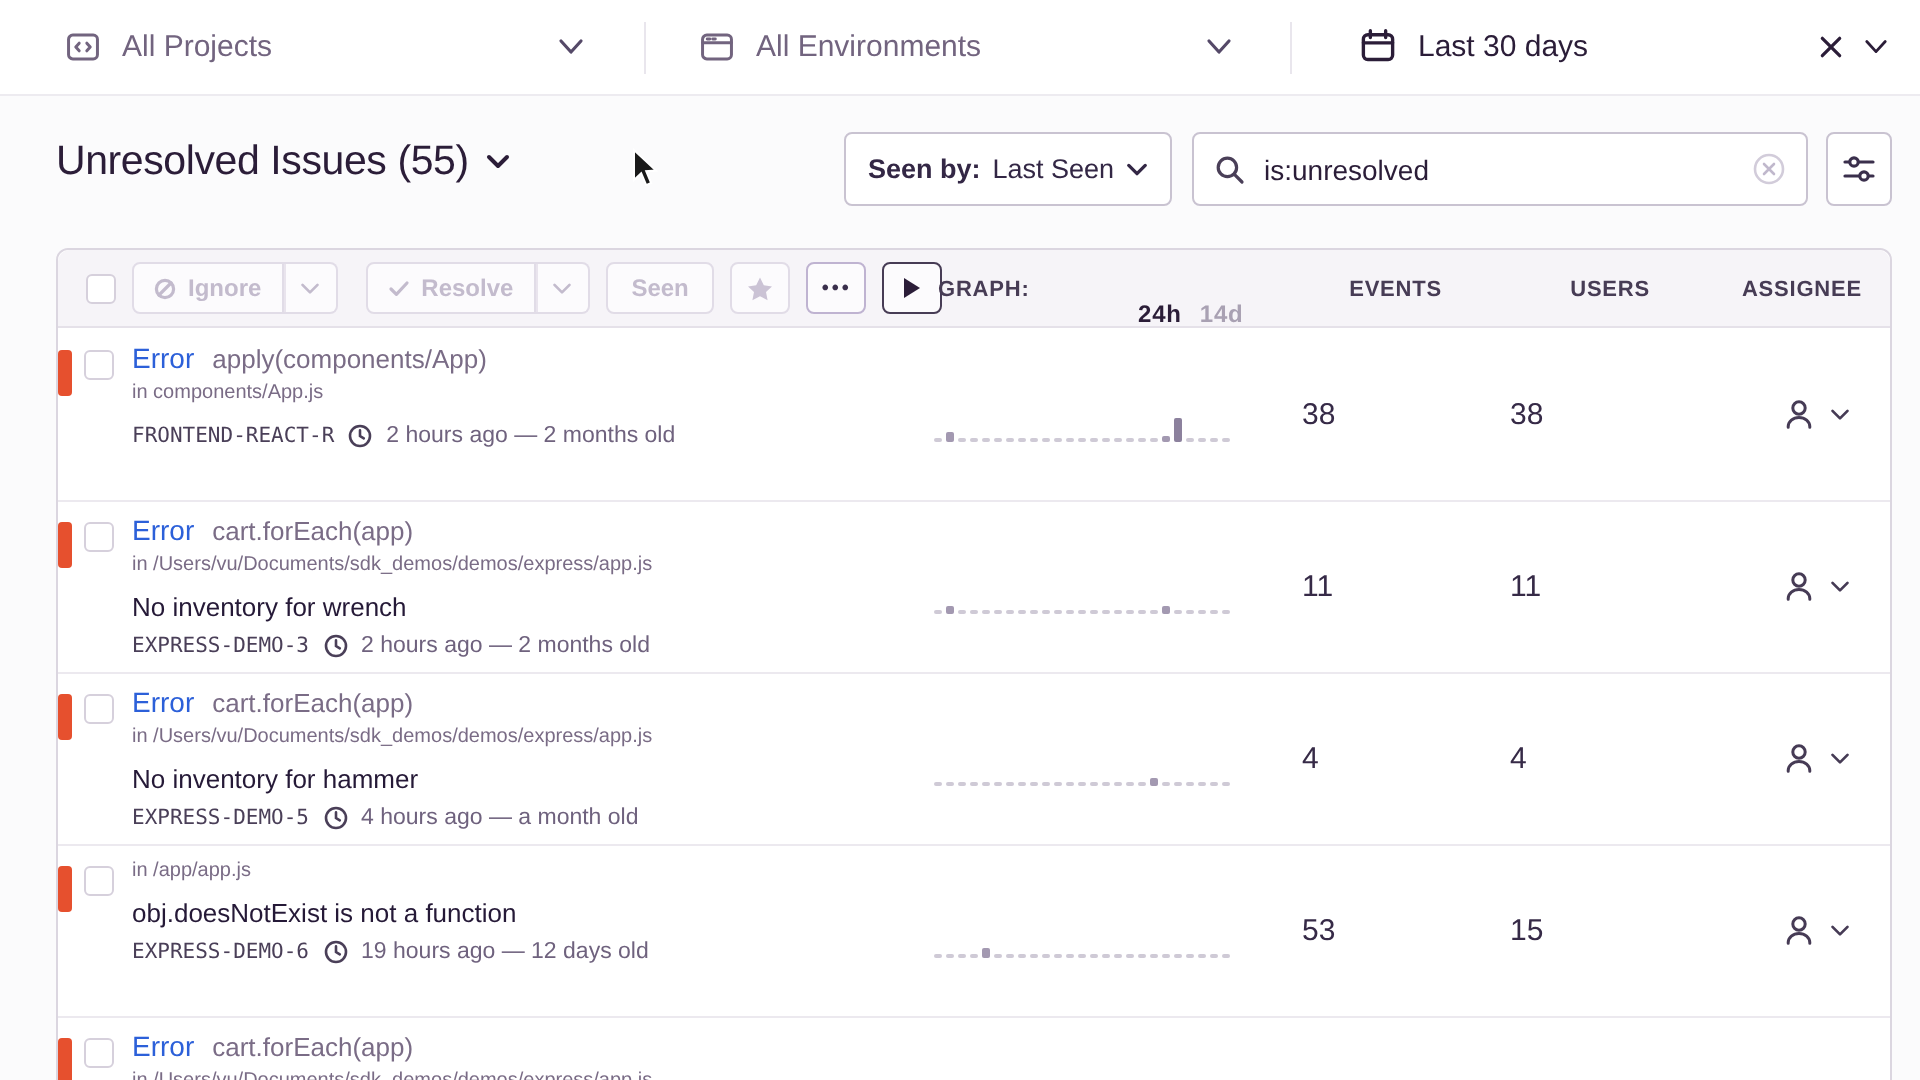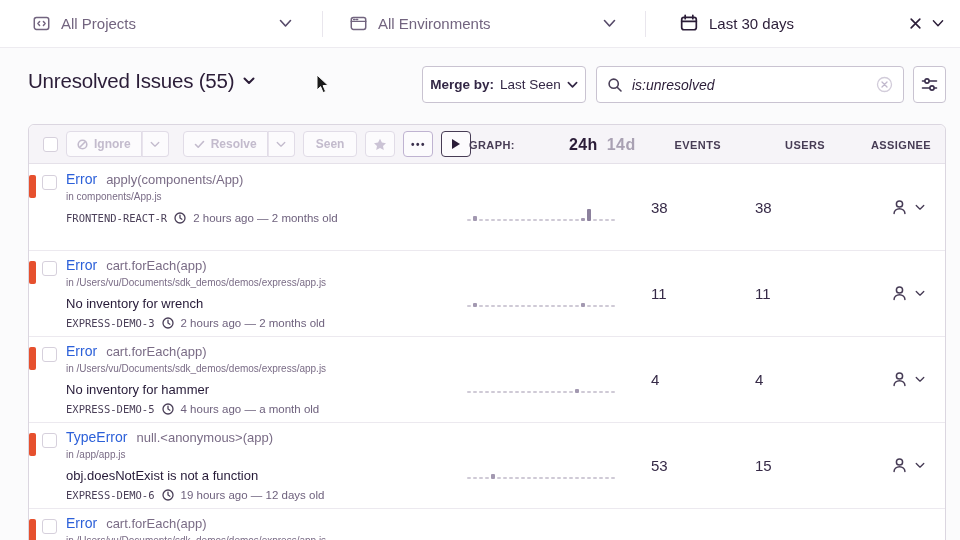--- a/index.html
+++ b/index.html
@@ -16,39 +16,39 @@
   .chev { stroke:#554968; fill:none; stroke-width:1.6; stroke-linecap:round; stroke-linejoin:round; }
   .muted-ic { stroke:#72647F; fill:none; stroke-width:1.4; stroke-linecap:round; stroke-linejoin:round; }
   .dark-ic  { stroke:#2B1D38; fill:none; stroke-width:1.5; stroke-linecap:round; stroke-linejoin:round; }
 
   
   .page-title { position:absolute; left:28px; top:69px; display:flex; align-items:center; gap:9px; font-size:20.5px; font-weight:500; color:#2B1D38; letter-spacing:-0.2px; }
   .ctrl { position:absolute; top:66px; height:37px; background:#fff; border:1px solid #C9C3D1; border-radius:4px; display:flex; align-items:center; }
   .sort-btn { left:422px; width:164px; justify-content:center; gap:6px; font-size:13.5px; color:#332745; }
   .sort-btn b { font-weight:700; }
   .search-box { left:596px; width:308px; padding:0 10px; gap:9px; }
-  .search-box input { flex:1; border:none; outline:none; background:transparent; font-family:inherit; font-size:14px; color:#2B1D38;font-style:italic; }
+  .search-box input { flex:1; border:none; outline:none; background:transparent; font-family:inherit; font-size:14px; color:#2B1D38; }
   .filter-btn { left:913px; width:33px; justify-content:center; }
 
   
   .panel { position:absolute; left:28px; top:124px; width:918px; height:470px; background:#fff; border:1px solid #DBD6E0; border-radius:6px 6px 0 0; }
   .phead { position:relative; height:39px; background:#F6F4F8; border-bottom:1px solid #E5E1E9; border-radius:6px 6px 0 0; display:flex; align-items:center; padding-left:14px; gap:8px; }
   .cb { width:15px; height:15px; background:#fff; border:1px solid #D6D0DC; border-radius:3px; display:inline-block; flex:none; }
   .tbtn { display:inline-flex; align-items:center; justify-content:center; height:26px; border:1px solid #E1DCE7; background:#FCFBFD; color:#C3BBCD; font-size:12px; font-weight:700; }
   .split { display:inline-flex; }
   .seg-l { border-radius:4px 0 0 4px; padding:0 10px; gap:6px; }
   .seg-r { border-radius:0 4px 4px 0; width:27px; border-left:none; box-shadow:inset 1px 0 0 #E9E4ED; }
   .merge { border-radius:4px; padding:0 12px; }
   .star  { width:30px; border-radius:4px; }
   .more  { width:30px; border-radius:4px; border-color:#BFB3D1; color:#3A2F4C; font-size:10px; letter-spacing:1.5px; font-weight:700; }
   .play  { width:30px; border-radius:4px; border-color:#473C55; }
   .dis-ic { stroke:#C3BBCD; fill:none; stroke-width:1.6; stroke-linecap:round; stroke-linejoin:round; }
   .chead { position:absolute; top:0; height:39px; display:flex; align-items:center; font-size:11px; font-weight:700; color:#473C55; letter-spacing:.4px; }
   .h-graph { left:440px; }
-  .h-range { left:540px; gap:9px; font-size:16px; }
+  .h-range { left:540px; gap:9px; font-size:12px;align-items:flex-end; }
   .h-24 { color:#2B1D38; } .h-14 { color:#A9A1B3; }
   .h-events { right:224px; } .h-users { right:120px; } .h-assignee { right:14px; }
 
   
   .row { position:absolute; left:0; width:916px; height:86px; border-bottom:1px solid #ECE9EF; background:#fff; }
   .level { position:absolute; left:0; top:10px; width:7px; height:23px; border-radius:2px; background:#E6502E; }
   .row .cb { position:absolute; left:13px; top:10px; }
   .rmain { position:absolute; left:37px; top:6px; }
   .l1 { height:19px; display:flex; align-items:baseline; }
   .etype { font-size:14px; font-weight:500; color:#2C60D9; }
@@ -116,21 +116,21 @@
   </div>
 
   <div class="page-title">
     <span>Unresolved Issues (55)</span>
     <svg width="12" height="8" viewBox="0 0 12 8">
         <path d="M1.5 1.5 L6 6 L10.5 1.5" fill="none" stroke="#2B1D38" stroke-width="2" stroke-linecap="round" stroke-linejoin="round"></path>
       </svg>
   </div>
 
   <div class="ctrl sort-btn">
-    <b>Merge by:</b>
+    <b>Seen by:</b>
     <span>Last Seen</span>
     <svg width="11" height="8" viewBox="0 0 12 8">
         <path d="M1.5 1.5 L6 6 L10.5 1.5" fill="none" stroke="#332745" stroke-width="1.8" stroke-linecap="round" stroke-linejoin="round"></path>
       </svg>
   </div>
 
   <div class="ctrl search-box">
     <svg width="16" height="16" viewBox="0 0 16 16">
         <circle cx="6.7" cy="6.7" r="4.6" fill="none" stroke="#4A3F58" stroke-width="1.6"></circle>
         <path d="M10.2 10.2 L14 14" stroke="#4A3F58" stroke-width="1.6" stroke-linecap="round"></path>
@@ -381,24 +381,20 @@
         <svg width="10" height="7" viewBox="0 0 12 8">
             <path d="M1.5 1.5 L6 6 L10.5 1.5" fill="none" stroke="#463B55" stroke-width="1.6" stroke-linecap="round" stroke-linejoin="round"></path>
           </svg>
       </span>
     </div>
 
     <div class="row" style="top:298px;">
       <span class="level"></span>
       <span class="cb"></span>
       <div class="rmain">
-        <div class="l1">
-            <span class="etype">TypeError</span>
-            <span class="culprit">null.&lt;anonymous&gt;(app)</span>
-          </div>
         <div class="l2">in /app/app.js</div>
         <div class="l3">obj.doesNotExist is not a function</div>
         <div class="l4">
           <span class="sid">EXPRESS-DEMO-6</span>
           <svg width="12" height="12" viewBox="0 0 12 12">
               <circle cx="6" cy="6" r="5" fill="none" stroke="#4A3F58" stroke-width="1.3"></circle>
               <path d="M6 3.2 V6 L7.9 7.2" fill="none" stroke="#4A3F58" stroke-width="1.3" stroke-linecap="round"></path>
             </svg>
           <span class="age">19 hours ago — 12 days old</span>
         </div>

